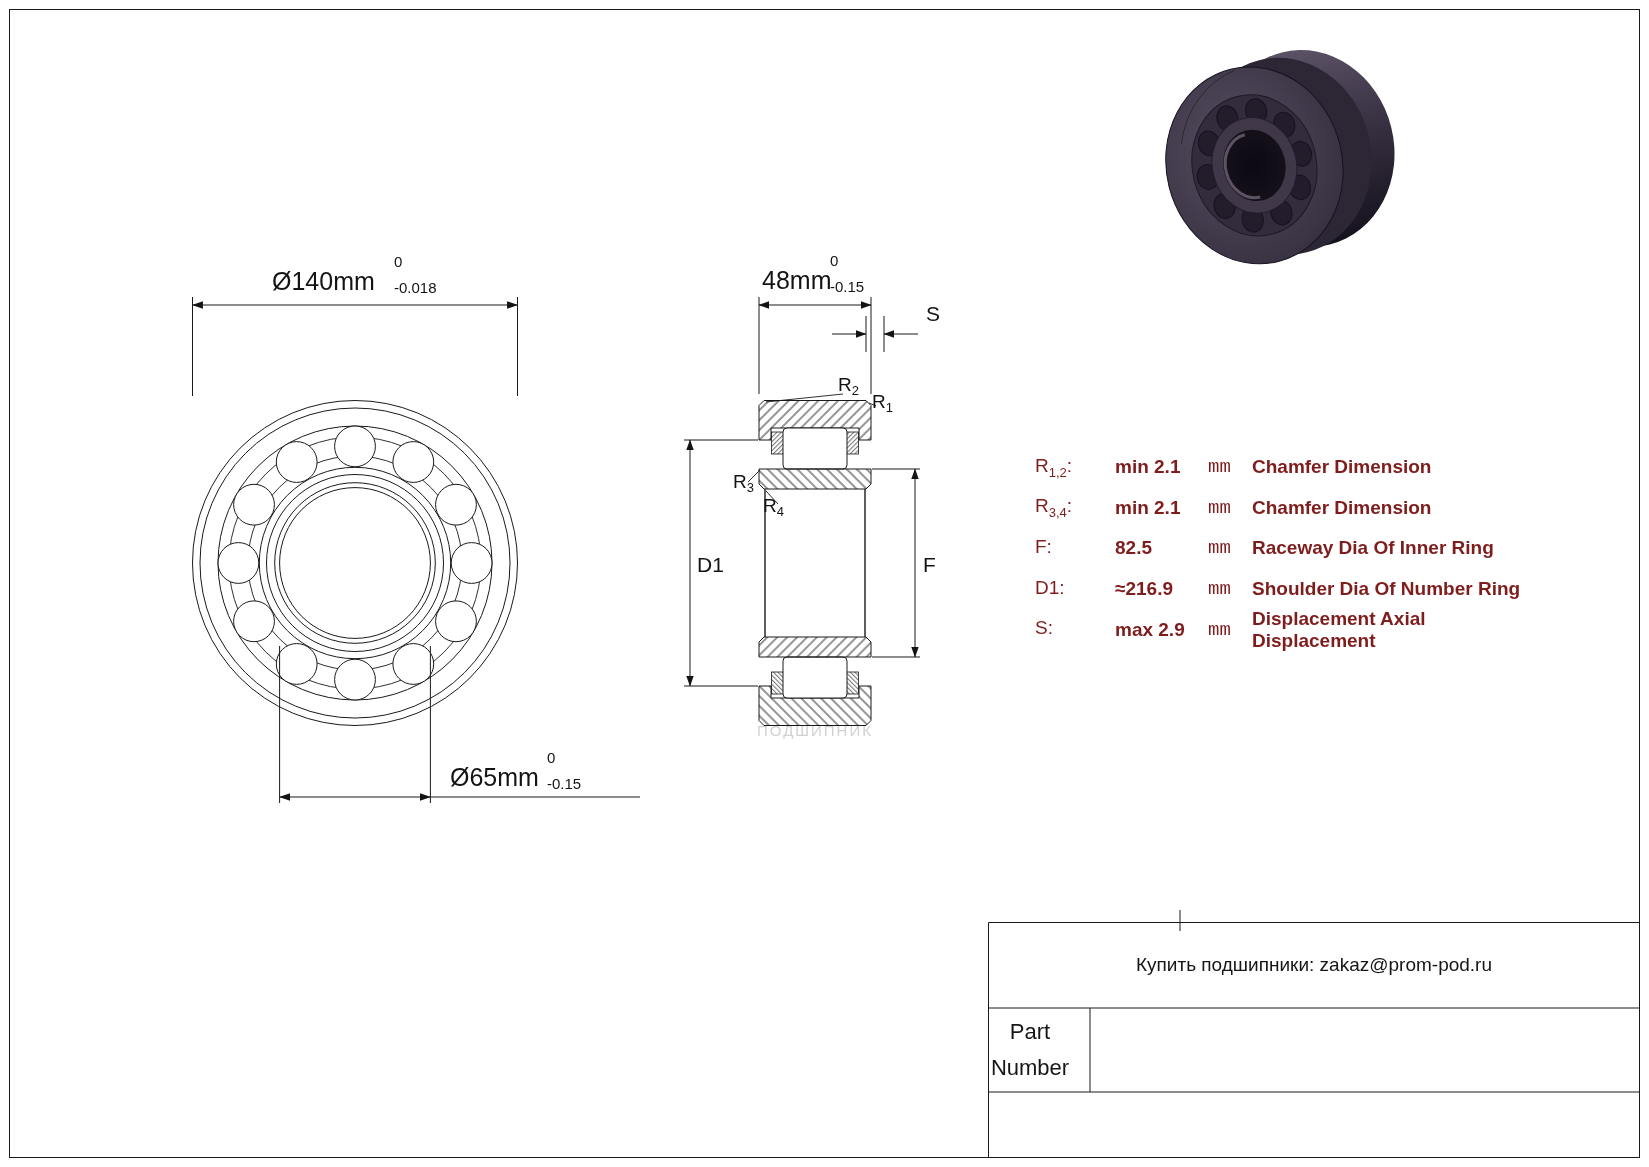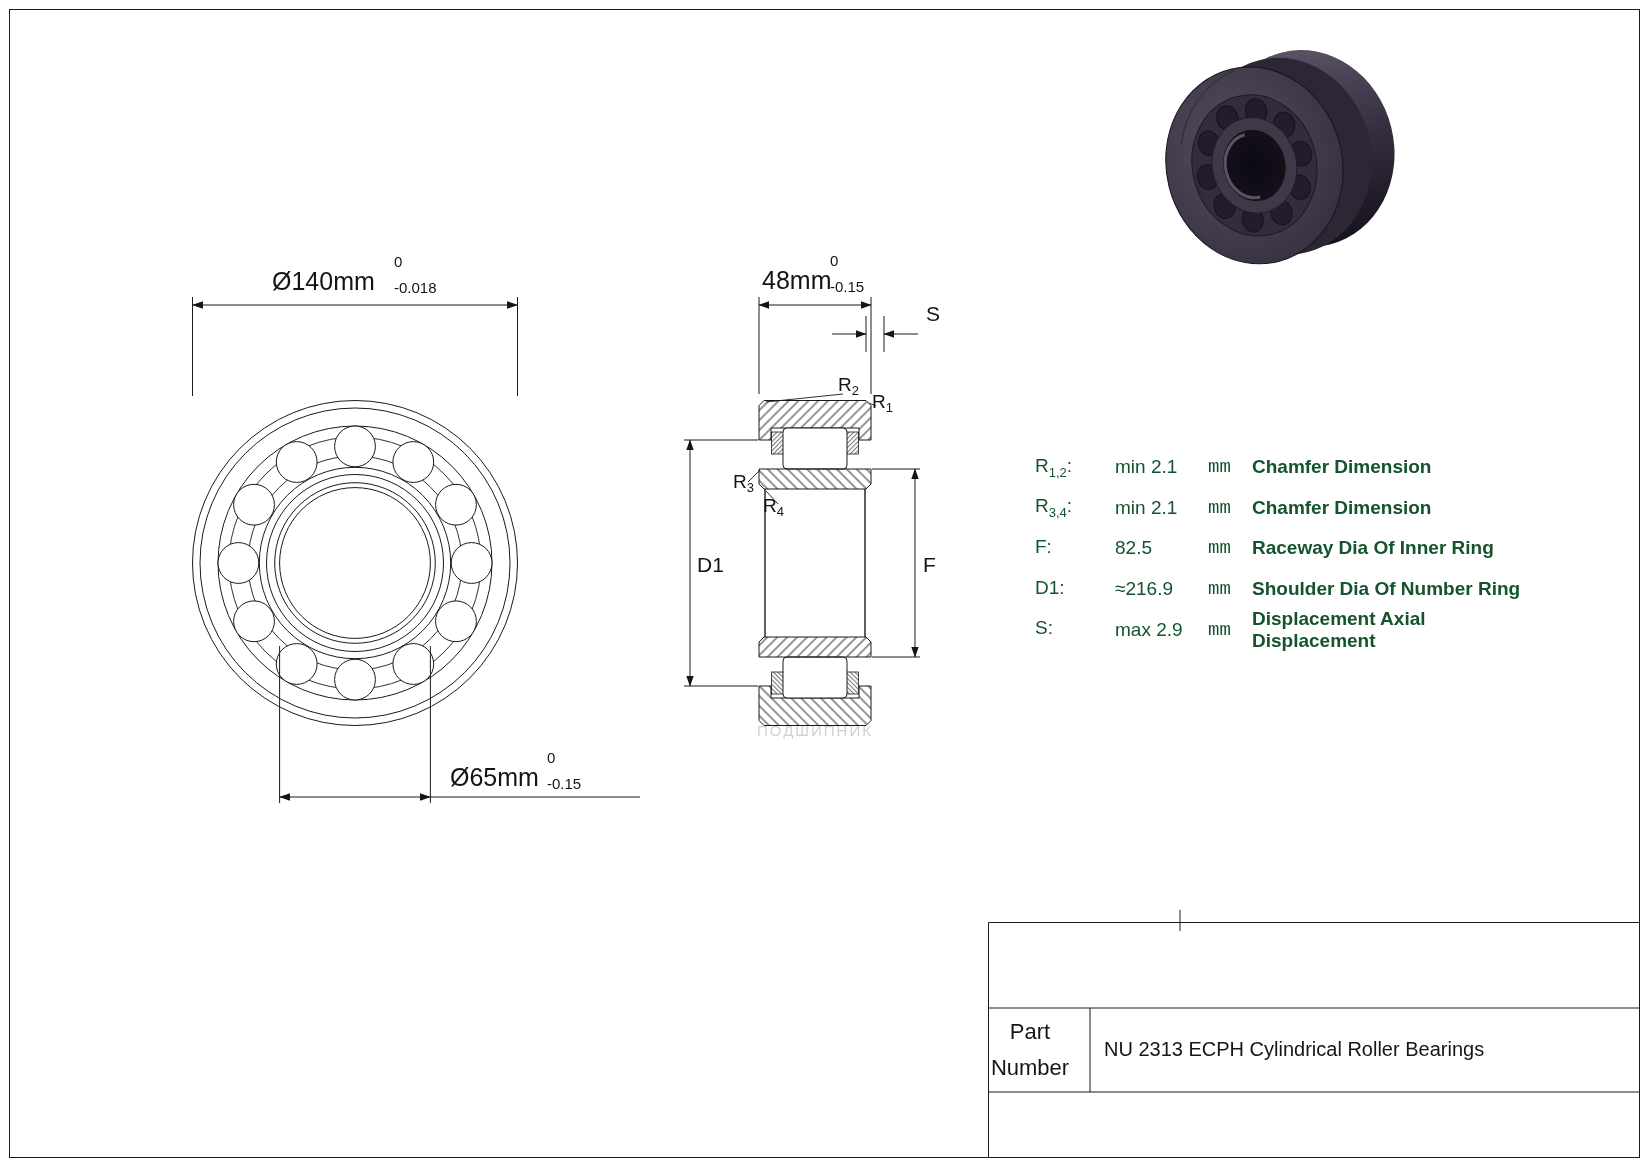--- a/index.html
+++ b/index.html
@@ -9,25 +9,25 @@
   .ln{fill:none;stroke:#1a1a1a;stroke-width:1;}
   .ln2{fill:#ffffff;stroke:#1a1a1a;stroke-width:1;}
   .thin{stroke:#1a1a1a;stroke-width:0.9;fill:none;}
   .dimline{stroke:#1a1a1a;stroke-width:1;fill:none;}
   .dimtxt{font-size:25px;}
   .toltxt{font-size:15px;}
   .lbltxt{font-size:19px;}
   .lbl2txt{font-size:21px;}
   .subtxt{font-size:13px;}
   .wm{font-size:15px;fill:#c6c6c6;letter-spacing:2px;opacity:.8;}
-  .spec-table{position:absolute;left:1035px;top:447px;width:510px;color:#14532d;}
+  .spec-table{position:absolute;left:1035px;top:447px;width:510px;color:#7f1d1d;}
   .spec-row{display:flex;align-items:center;height:40.6px;font-size:19px;}
   .c-param{width:80px;}
   .c-param sub{font-size:13px;}
-  .c-val{width:93px;}
+  .c-val{width:93px;font-weight:bold;}
   .c-unit{width:44px;font-family:Liberation Mono, monospace;}
   .c-desc{flex:1;font-weight:bold;}
   .tb-contact{position:absolute;left:989px;top:954px;width:650px;text-align:center;font-size:19px;color:#161616;}
   .tb-part-label{position:absolute;left:988px;top:1014px;width:84px;text-align:center;font-size:22px;line-height:36px;color:#161616;}
   .tb-part-value{position:absolute;left:1104px;top:1038px;font-size:20px;color:#161616;}
 </style>
 </head>
 <body>
 
 <div class="page">
@@ -224,19 +224,19 @@
     <span class="c-desc">Shoulder Dia Of Number Ring</span>
   </div>
   <div class="spec-row">
     <span class="c-param"><span>S</span><sub></sub><span>:</span></span>
     <span class="c-val">max 2.9</span>
     <span class="c-unit">mm</span>
     <span class="c-desc">Displacement Axial Displacement</span>
   </div>
 </div>
 
+<div class="tb-contact">Купить подшипники: zakaz@prom-pod.ru</div>
 <div class="tb-part-label">
   <div>Part</div>
   <div>Number</div>
 </div>
-<div class="tb-part-value">NU 2313 ECPH Cylindrical Roller Bearings</div>
 
 </div>
 
 </body></html>

